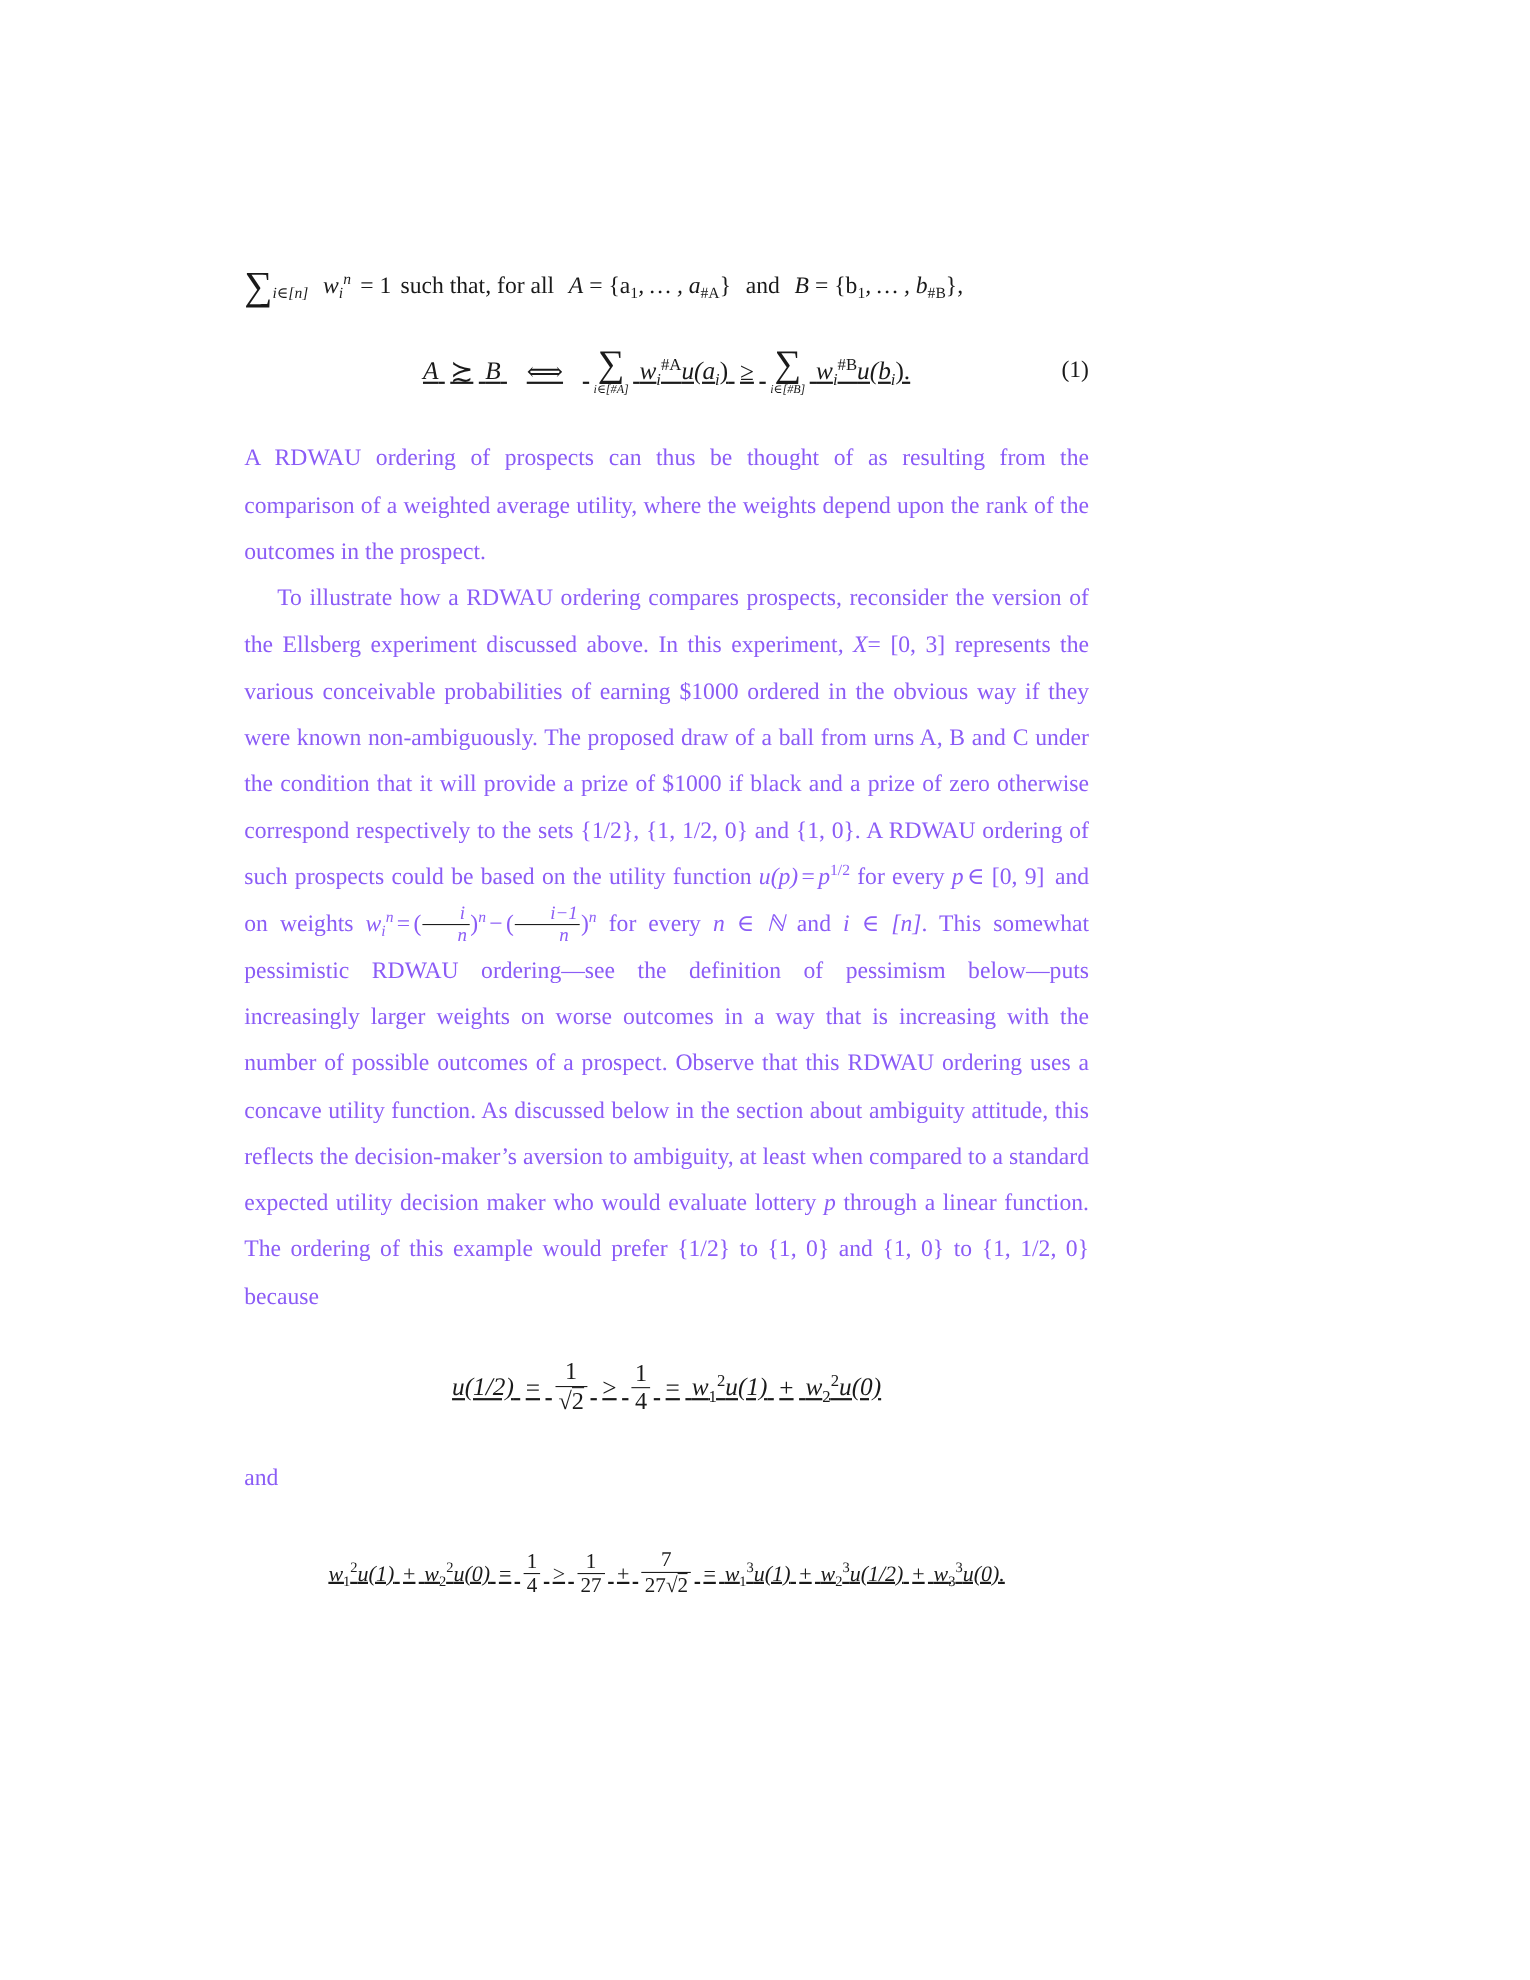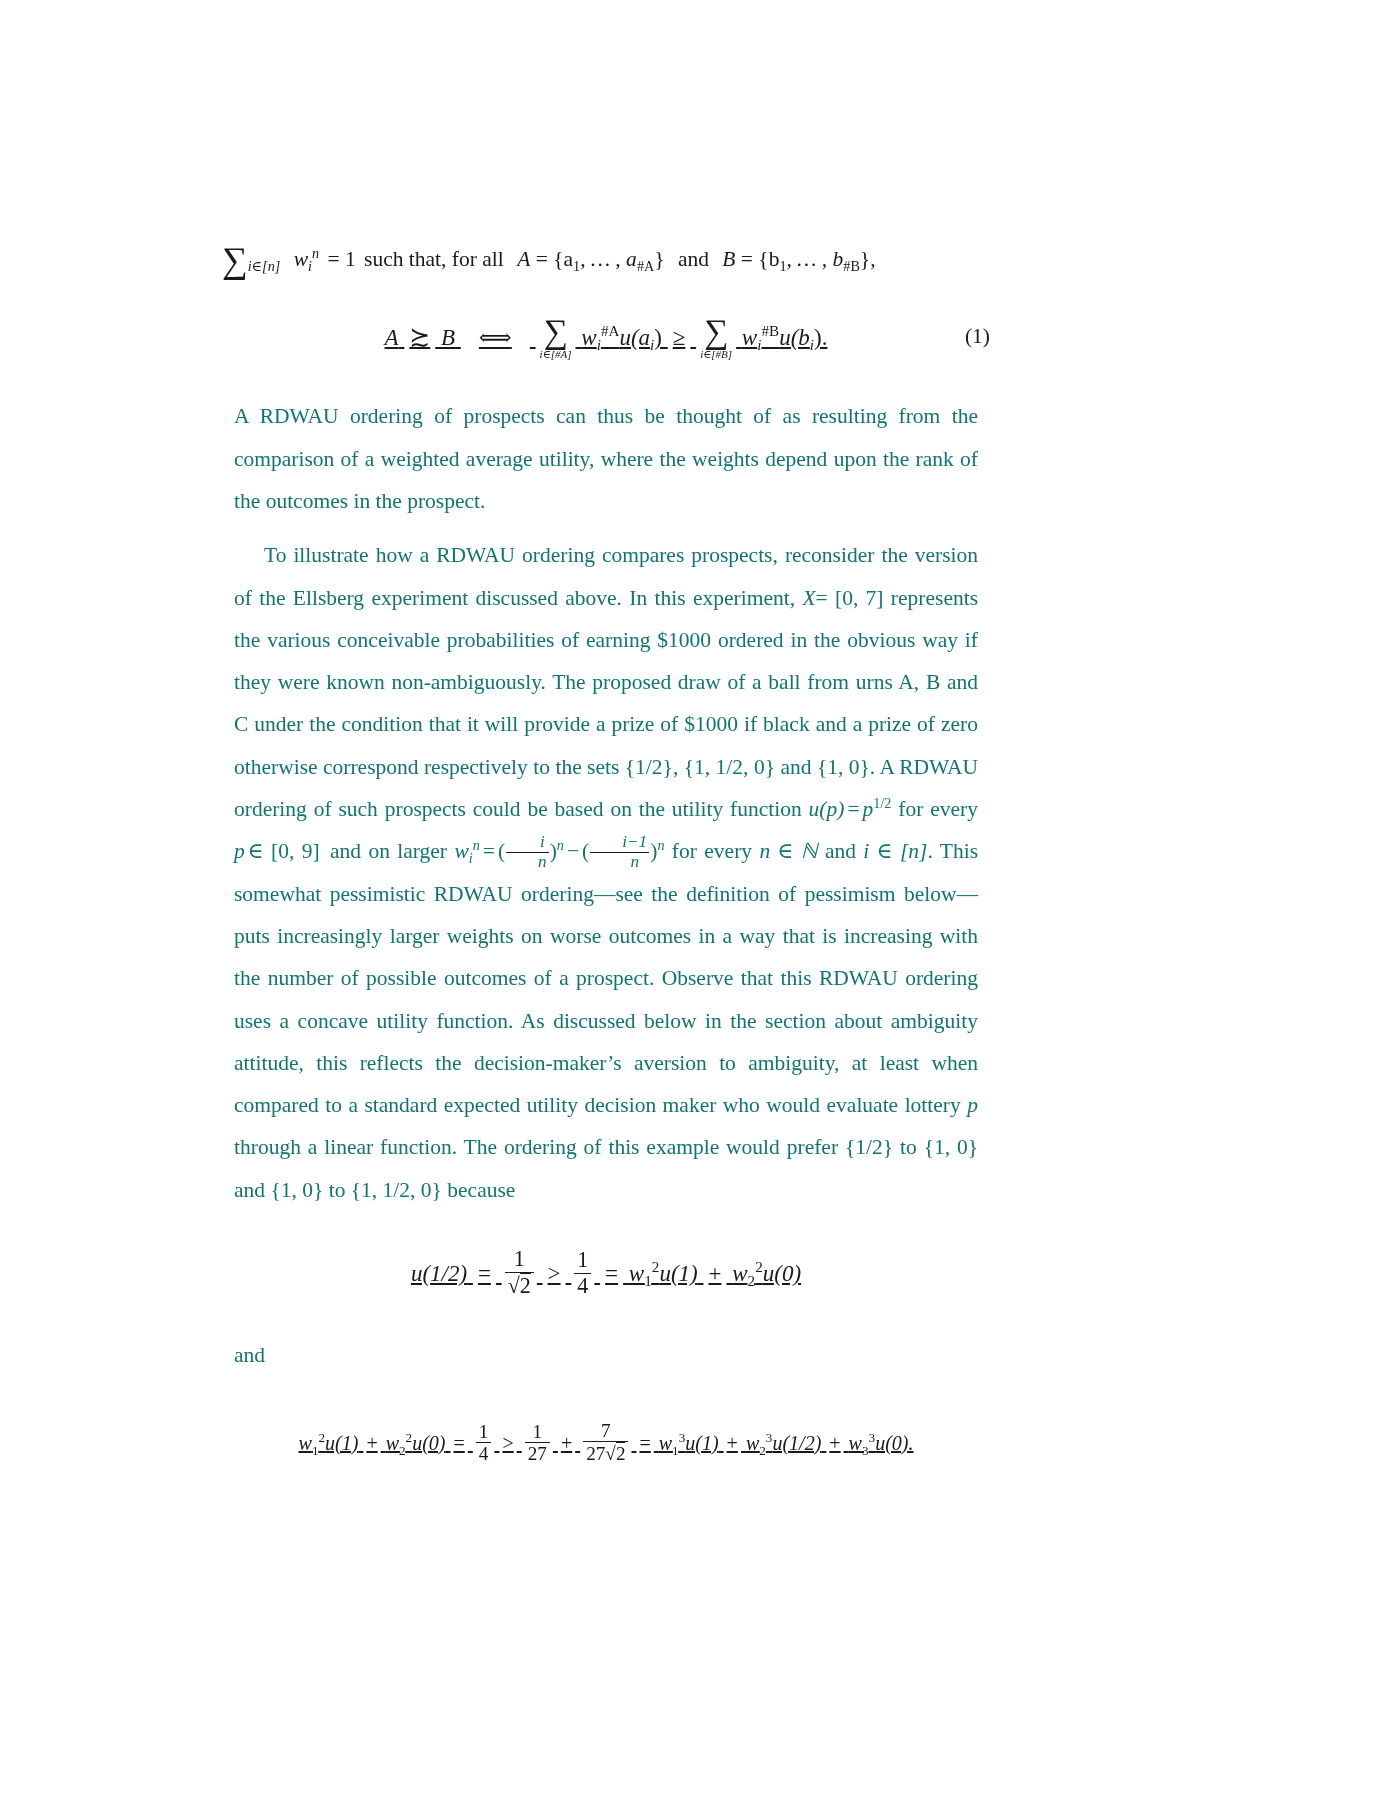--- a/index.html
+++ b/index.html
@@ -22,27 +22,27 @@
     height: 1800px;
     background: #fff;
   }
   .content {
     position: absolute;
     left: 222px;
     top: 238px;
     width: 768px;
   }
   p.body {
-    margin: 12px;
+    margin: 0;
     font-size: 21.5px;
     line-height: 42.3px;
     text-align: justify;
     text-justify: inter-word;
     hyphens: none;
-    color: #0f766e;
+    color: #8b5cf6;
   }
   p.body.indent { text-indent: 30px; }
   .mathline {
     font-size: 21.5px;
     line-height: 42.3px;
   }
   
   .mi { font-style: italic; font-family: "Liberation Serif","DejaVu Serif",serif; }
   .mn, .mo { font-style: normal; }
   .sup { font-size: 0.66em; vertical-align: super; line-height: 0; font-style: italic;}
@@ -142,31 +142,31 @@
         <span class="lim mi">i∈[#B]</span>
       </span>
       <span class="mi">w</span><span class="sub">i</span><span class="sup-up">#B</span><span class="mi">u(b</span><span class="sub">i</span><span class="mo">).</span>
       <span class="eqnum" style="top:6px;">(1)</span>
     </div>
 
     <p class="body">A RDWAU ordering of prospects can thus be thought of as resulting from the comparison of a weighted average utility, where the weights depend upon the rank of the outcomes in the prospect.</p>
 
     <p class="body indent">
       <span>To illustrate how a RDWAU ordering compares prospects, reconsider the version of the Ellsberg experiment discussed above. In this experiment,</span>
-      <span class="mi">X</span><span class="mo">= [0, 7]</span>
+      <span class="mi">X</span><span class="mo">= [0, 3]</span>
       <span>represents the various conceivable probabilities of earning $1000 ordered in the obvious way if they were known non-ambiguously. The proposed draw of a ball from urns A, B and C under the condition that it will provide a prize of $1000 if black and a prize of zero otherwise correspond respectively to the sets</span>
       <span class="mo">{1/2}</span><span>,</span>
       <span class="mo">{1, 1/2, 0}</span>
       <span>and</span>
       <span class="mo">{1, 0}</span><span>. A RDWAU ordering of such prospects could be based on the utility function</span>
       <span class="mi">u(p)</span><span class="mo opsp-s">=</span><span class="mi">p</span><span class="sup-up">1/2</span>
       <span>for every</span>
       <span class="mi">p</span><span class="mo opsp-s">∈ [0, 9]</span>
       <span>and</span>
-      <span>on larger</span>
+      <span>on weights</span>
       <span class="mi">w</span><span class="sub">i</span><span class="sup">n</span><span class="mo opsp-s">=</span><span class="mo">(</span><span class="fracsm"><span class="num mi">i</span><span class="den mi">n</span></span><span class="mo">)</span><span class="sup">n</span><span class="mo opsp-s">−</span><span class="mo">(</span><span class="fracsm"><span class="num mi">i−1</span><span class="den mi">n</span></span><span class="mo">)</span><span class="sup">n</span>
       <span>for every</span>
       <span class="mi">n ∈ ℕ</span>
       <span>and</span>
       <span class="mi">i ∈ [n]</span><span>. This somewhat pessimistic RDWAU ordering—see the definition of pessimism below—puts increasingly larger weights on worse outcomes in a way that is increasing with the number of possible outcomes of a prospect. Observe that this RDWAU ordering uses a concave utility function. As discussed below in the section about ambiguity attitude, this reflects the decision-maker’s aversion to ambiguity, at least when compared to a standard expected utility decision maker who would evaluate lottery</span>
       <span class="mi">p</span>
       <span>through a linear function. The ordering of this example would prefer</span>
       <span class="mo">{1/2}</span>
       <span>to</span>
       <span class="mo">{1, 0}</span>

